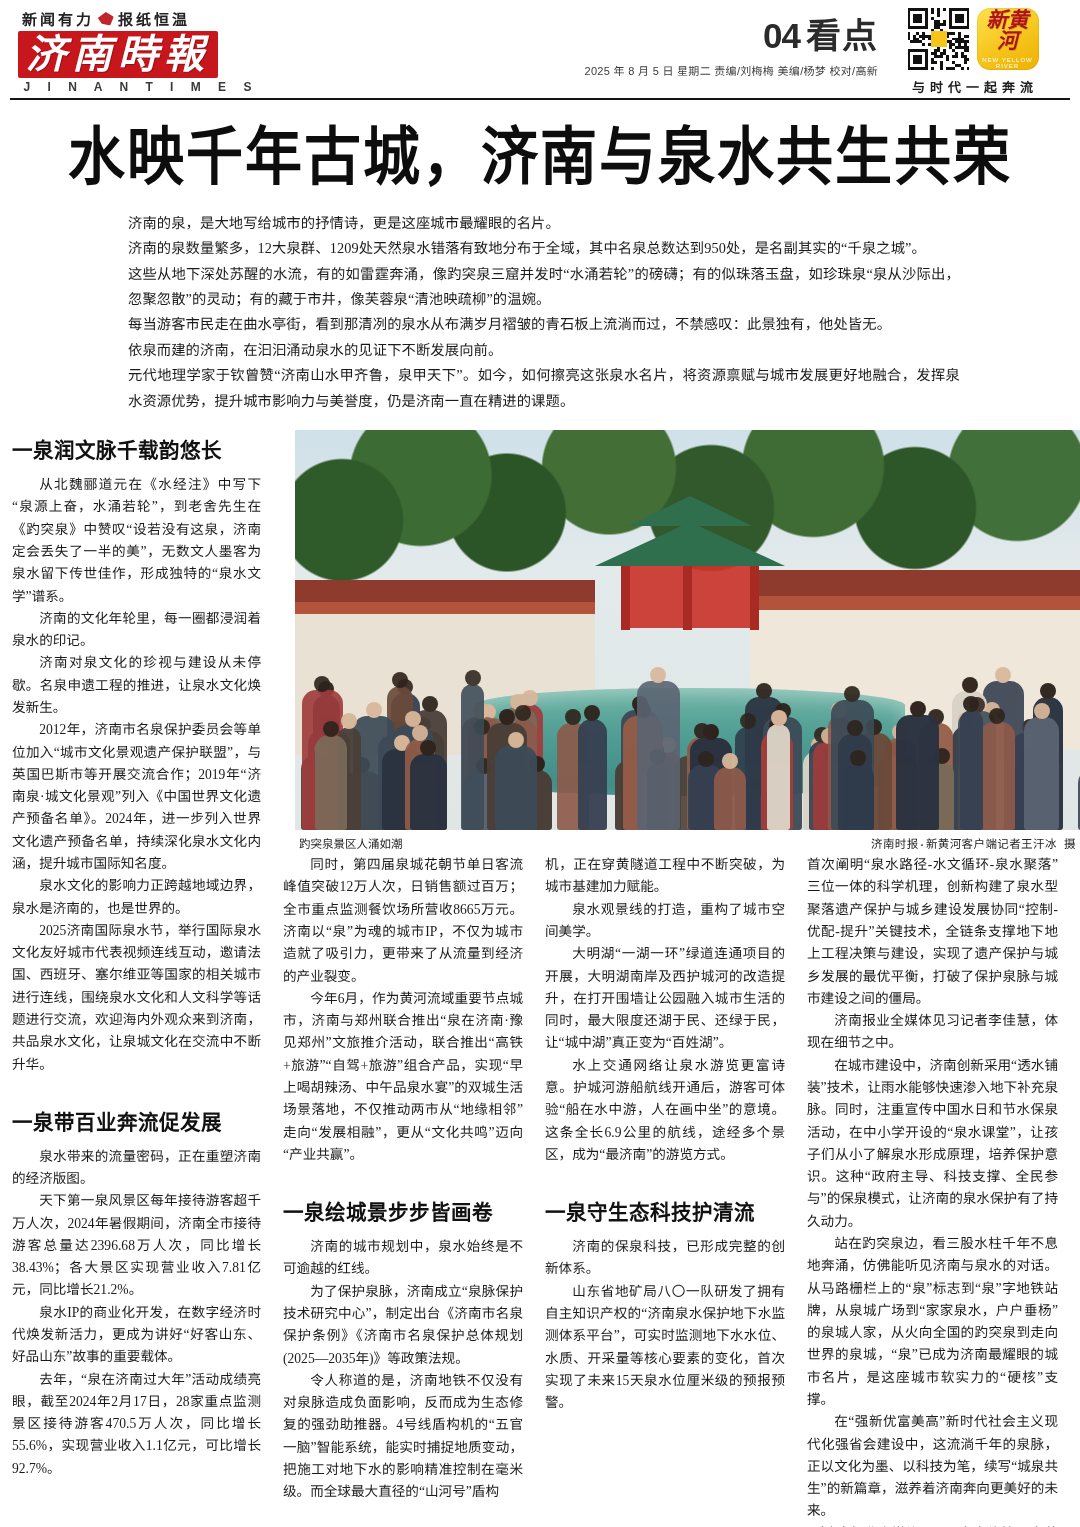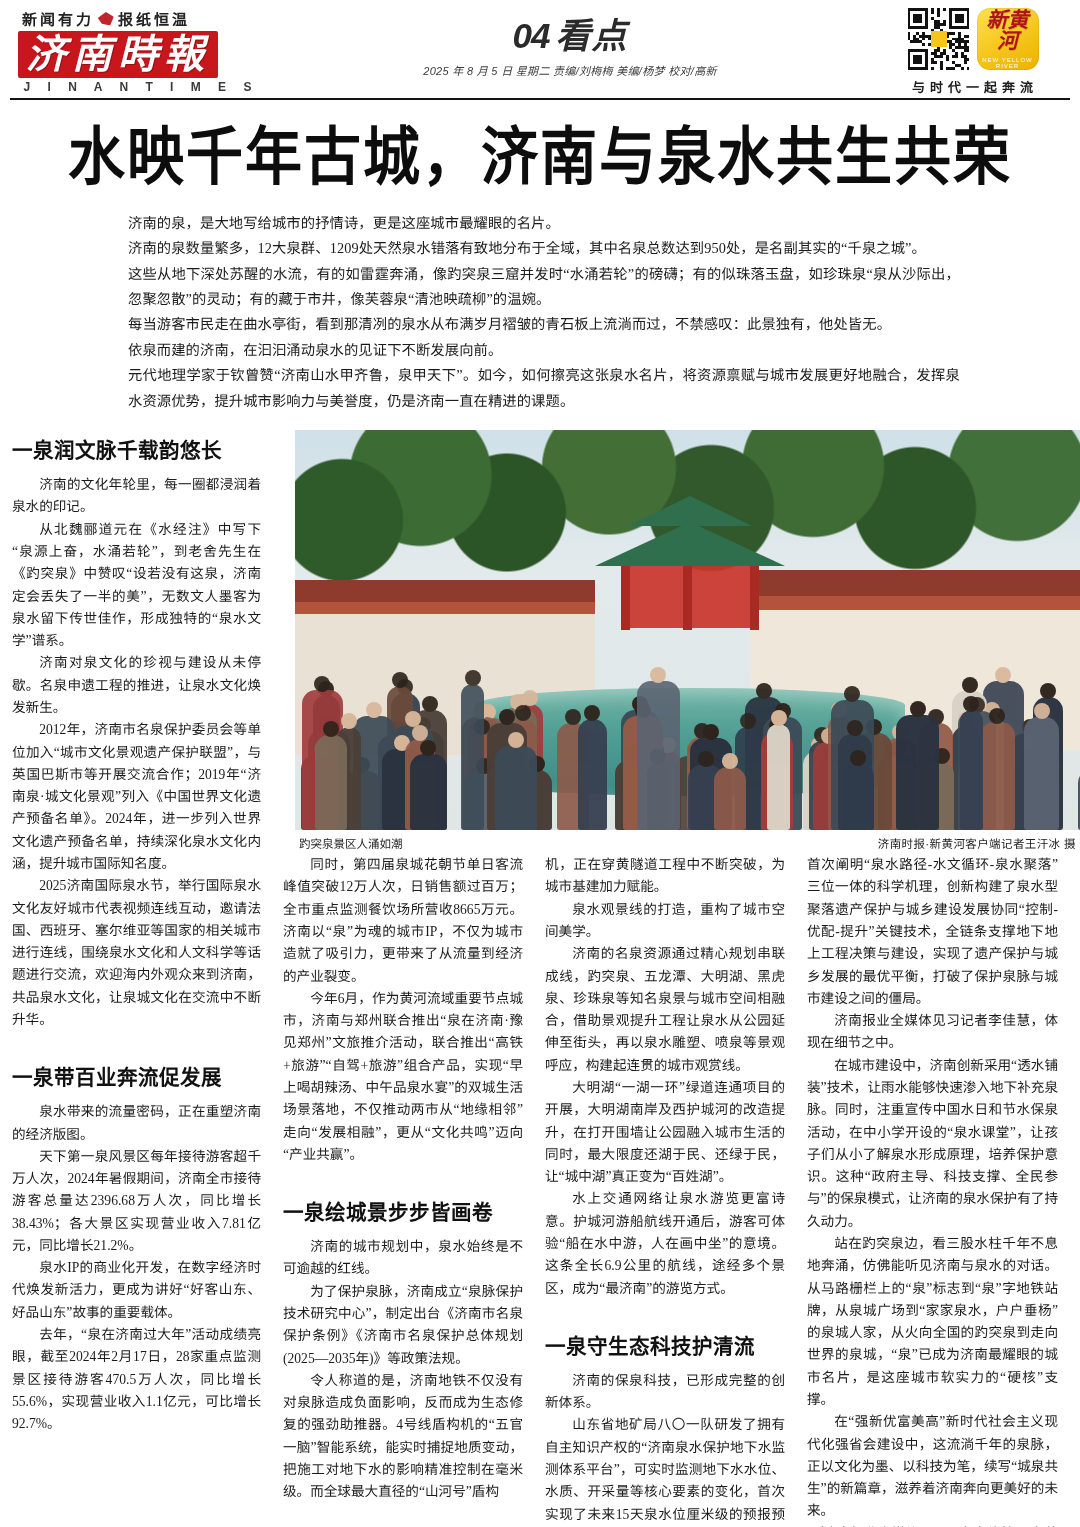--- a/index.html
+++ b/index.html
@@ -45,21 +45,21 @@
     font-family: "Liberation Serif", serif;
     font-size: 40px; font-weight: 700; letter-spacing: 6px;
     line-height: 1.05; font-style: italic;
     text-shadow: 1px 1px 0 rgba(0,0,0,.25);
   }
   .mh-logo-en {
     font-family: "Liberation Sans", sans-serif;
     font-size: 12px; letter-spacing: 7px; color: #3a3a3a;
     text-align: center; margin: 2px 0 0 8px; font-weight: 600;
   }
-  .mh-center { text-align: center; padding-top: 12px; flex: 1; font-style: italic; }
+  .mh-center { text-align: right; padding-top: 12px; flex: 1; }
   .mh-pageno {
     font-family: "Liberation Sans", sans-serif;
     font-size: 35px; font-weight: 800; color: #2b2b2b;
     letter-spacing: 1px; line-height: 1;
   }
   .mh-pageno .num { letter-spacing: -1px; }
   .mh-pageno .sec { margin-left: 6px; }
   .mh-dateline {
     font-family: "Liberation Sans", sans-serif;
     font-size: 11px; color: #3c3c3c; margin-top: 9px; letter-spacing: .3px;
@@ -158,21 +158,21 @@
   .photo {
     width: 785px; height: 400px;
     position: relative; overflow: hidden;
     background: #7fa4b8;
   }
   .photo-caption-row {
     display: flex; justify-content: space-between; align-items: baseline;
     font-size: 11.5px; color: #222; margin-top: 5px; padding: 0 4px;
     font-family: "Liberation Sans", sans-serif;
   }
-  .photo-caption-row .right { letter-spacing: .4px; }
+  .photo-caption-row .right { letter-spacing: .4px; font-family: Liberation Mono, monospace; }
 
   
   .sky { position:absolute; inset:0; background: linear-gradient(#cfe0e8 0%, #e3eaec 35%, #dfe6e4 100%); }
   .treeline { position:absolute; left:0; top:0; width:100%; height:150px;
      background:
        radial-gradient(circle at 6% 60%, #2f5a2a 0 60px, transparent 62px),
        radial-gradient(circle at 16% 30%, #3c6b33 0 70px, transparent 72px),
        radial-gradient(circle at 27% 55%, #2c5527 0 58px, transparent 60px),
        radial-gradient(circle at 40% 25%, #436f36 0 66px, transparent 68px),
        radial-gradient(circle at 53% 52%, #31592b 0 62px, transparent 64px),
@@ -740,24 +740,25 @@
       <div class="photo-caption-row">
         <span>趵突泉景区人涌如潮</span>
         <span class="right">济南时报·新黄河客户端记者王汗冰  摄</span>
       </div>
     </div>
 
     <div class="columns">
 
       <div class="col">
         <div class="sec-head">一泉润文脉千载韵悠长</div>
+        <p class="bt">从北魏郦道元在《水经注》中写下“泉源上奋，水涌若轮”，到老舍先生在《趵突泉》中赞叹“设若没有这泉，济南定会丢失了一半的美”，无数文人墨客为泉水留下传世佳作，形成独特的“泉水文学”谱系。</p>
         <p class="bt">济南的文化年轮里，每一圈都浸润着泉水的印记。</p>
-        <p class="bt">从北魏郦道元在《水经注》中写下“泉源上奋，水涌若轮”，到老舍先生在《趵突泉》中赞叹“设若没有这泉，济南定会丢失了一半的美”，无数文人墨客为泉水留下传世佳作，形成独特的“泉水文学”谱系。</p>
         <p class="bt">济南对泉文化的珍视与建设从未停歇。名泉申遗工程的推进，让泉水文化焕发新生。</p>
         <p class="bt">2012年，济南市名泉保护委员会等单位加入“城市文化景观遗产保护联盟”，与英国巴斯市等开展交流合作；2019年“济南泉·城文化景观”列入《中国世界文化遗产预备名单》。2024年，进一步列入世界文化遗产预备名单，持续深化泉水文化内涵，提升城市国际知名度。</p>
+        <p class="bt">泉水文化的影响力正跨越地域边界，泉水是济南的，也是世界的。</p>
         <p class="bt">2025济南国际泉水节，举行国际泉水文化友好城市代表视频连线互动，邀请法国、西班牙、塞尔维亚等国家的相关城市进行连线，围绕泉水文化和人文科学等话题进行交流，欢迎海内外观众来到济南，共品泉水文化，让泉城文化在交流中不断升华。</p>
 
         <div class="sec-head spaced">一泉带百业奔流促发展</div>
         <p class="bt">泉水带来的流量密码，正在重塑济南的经济版图。</p>
         <p class="bt">天下第一泉风景区每年接待游客超千万人次，2024年暑假期间，济南全市接待游客总量达2396.68万人次，同比增长38.43%；各大景区实现营业收入7.81亿元，同比增长21.2%。</p>
         <p class="bt">泉水IP的商业化开发，在数字经济时代焕发新活力，更成为讲好“好客山东、好品山东”故事的重要载体。</p>
         <p class="bt">去年，“泉在济南过大年”活动成绩亮眼，截至2024年2月17日，28家重点监测景区接待游客470.5万人次，同比增长55.6%，实现营业收入1.1亿元，可比增长92.7%。</p>
 
       </div>
 
@@ -769,21 +770,20 @@
         <div class="sec-head spaced">一泉绘城景步步皆画卷</div>
         <p class="bt">济南的城市规划中，泉水始终是不可逾越的红线。</p>
         <p class="bt">为了保护泉脉，济南成立“泉脉保护技术研究中心”，制定出台《济南市名泉保护条例》《济南市名泉保护总体规划(2025—2035年)》等政策法规。</p>
         <p class="bt">令人称道的是，济南地铁不仅没有对泉脉造成负面影响，反而成为生态修复的强劲助推器。4号线盾构机的“五官一脑”智能系统，能实时捕捉地质变动，把施工对地下水的影响精准控制在毫米级。而全球最大直径的“山河号”盾构</p>
       </div>
 
       <div class="col">
         <div style="height:424px"></div>
         <p class="bt noind">机，正在穿黄隧道工程中不断突破，为城市基建加力赋能。</p>
         <p class="bt">泉水观景线的打造，重构了城市空间美学。</p>
-        <p class="bt">济南的名泉资源通过精心规划串联成线，趵突泉、五龙潭、大明湖、黑虎泉、珍珠泉等知名泉景与城市空间相融合，借助景观提升工程让泉水从公园延伸至街头，再以泉水雕塑、喷泉等景观呼应，构建起连贯的城市观赏线。</p>
         <p class="bt">大明湖“一湖一环”绿道连通项目的开展，大明湖南岸及西护城河的改造提升，在打开围墙让公园融入城市生活的同时，最大限度还湖于民、还绿于民，让“城中湖”真正变为“百姓湖”。</p>
         <p class="bt">水上交通网络让泉水游览更富诗意。护城河游船航线开通后，游客可体验“船在水中游，人在画中坐”的意境。这条全长6.9公里的航线，途经多个景区，成为“最济南”的游览方式。</p>
 
         <div class="sec-head spaced">一泉守生态科技护清流</div>
         <p class="bt">济南的保泉科技，已形成完整的创新体系。</p>
         <p class="bt">山东省地矿局八〇一队研发了拥有自主知识产权的“济南泉水保护地下水监测体系平台”，可实时监测地下水水位、水质、开采量等核心要素的变化，首次实现了未来15天泉水位厘米级的预报预警。</p>
 
       </div>
 
       <div class="col col4-wrap">

